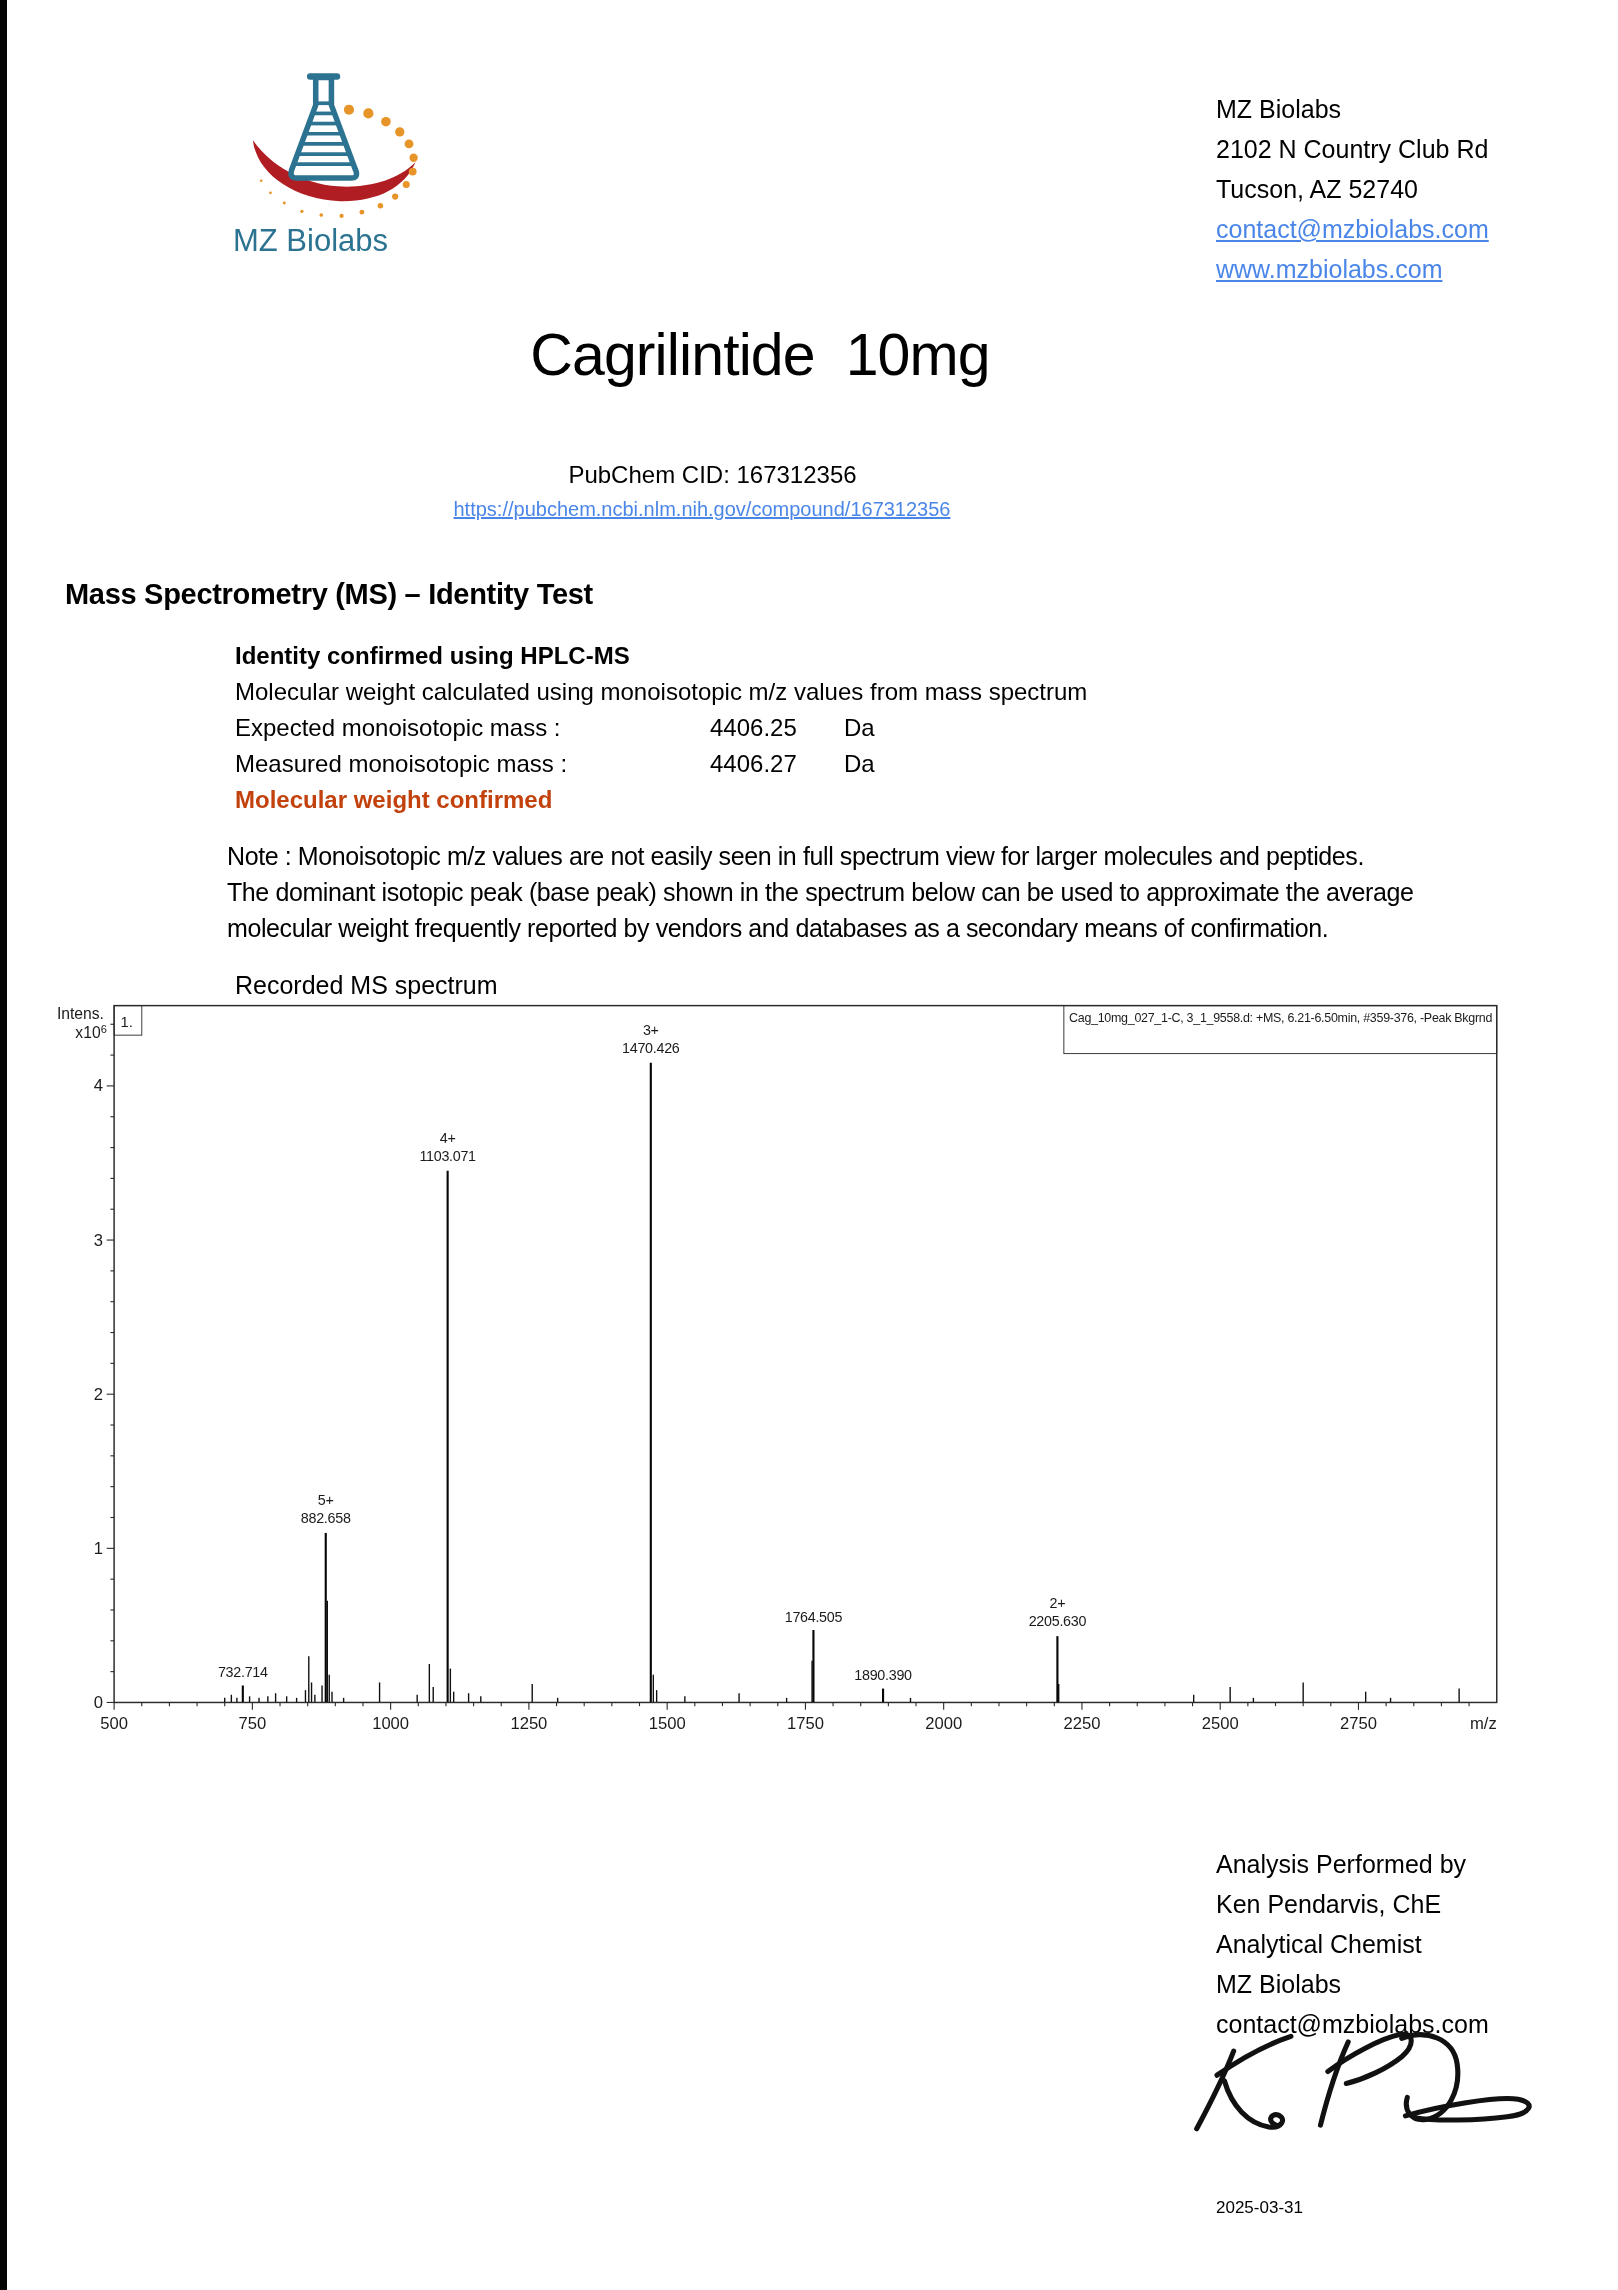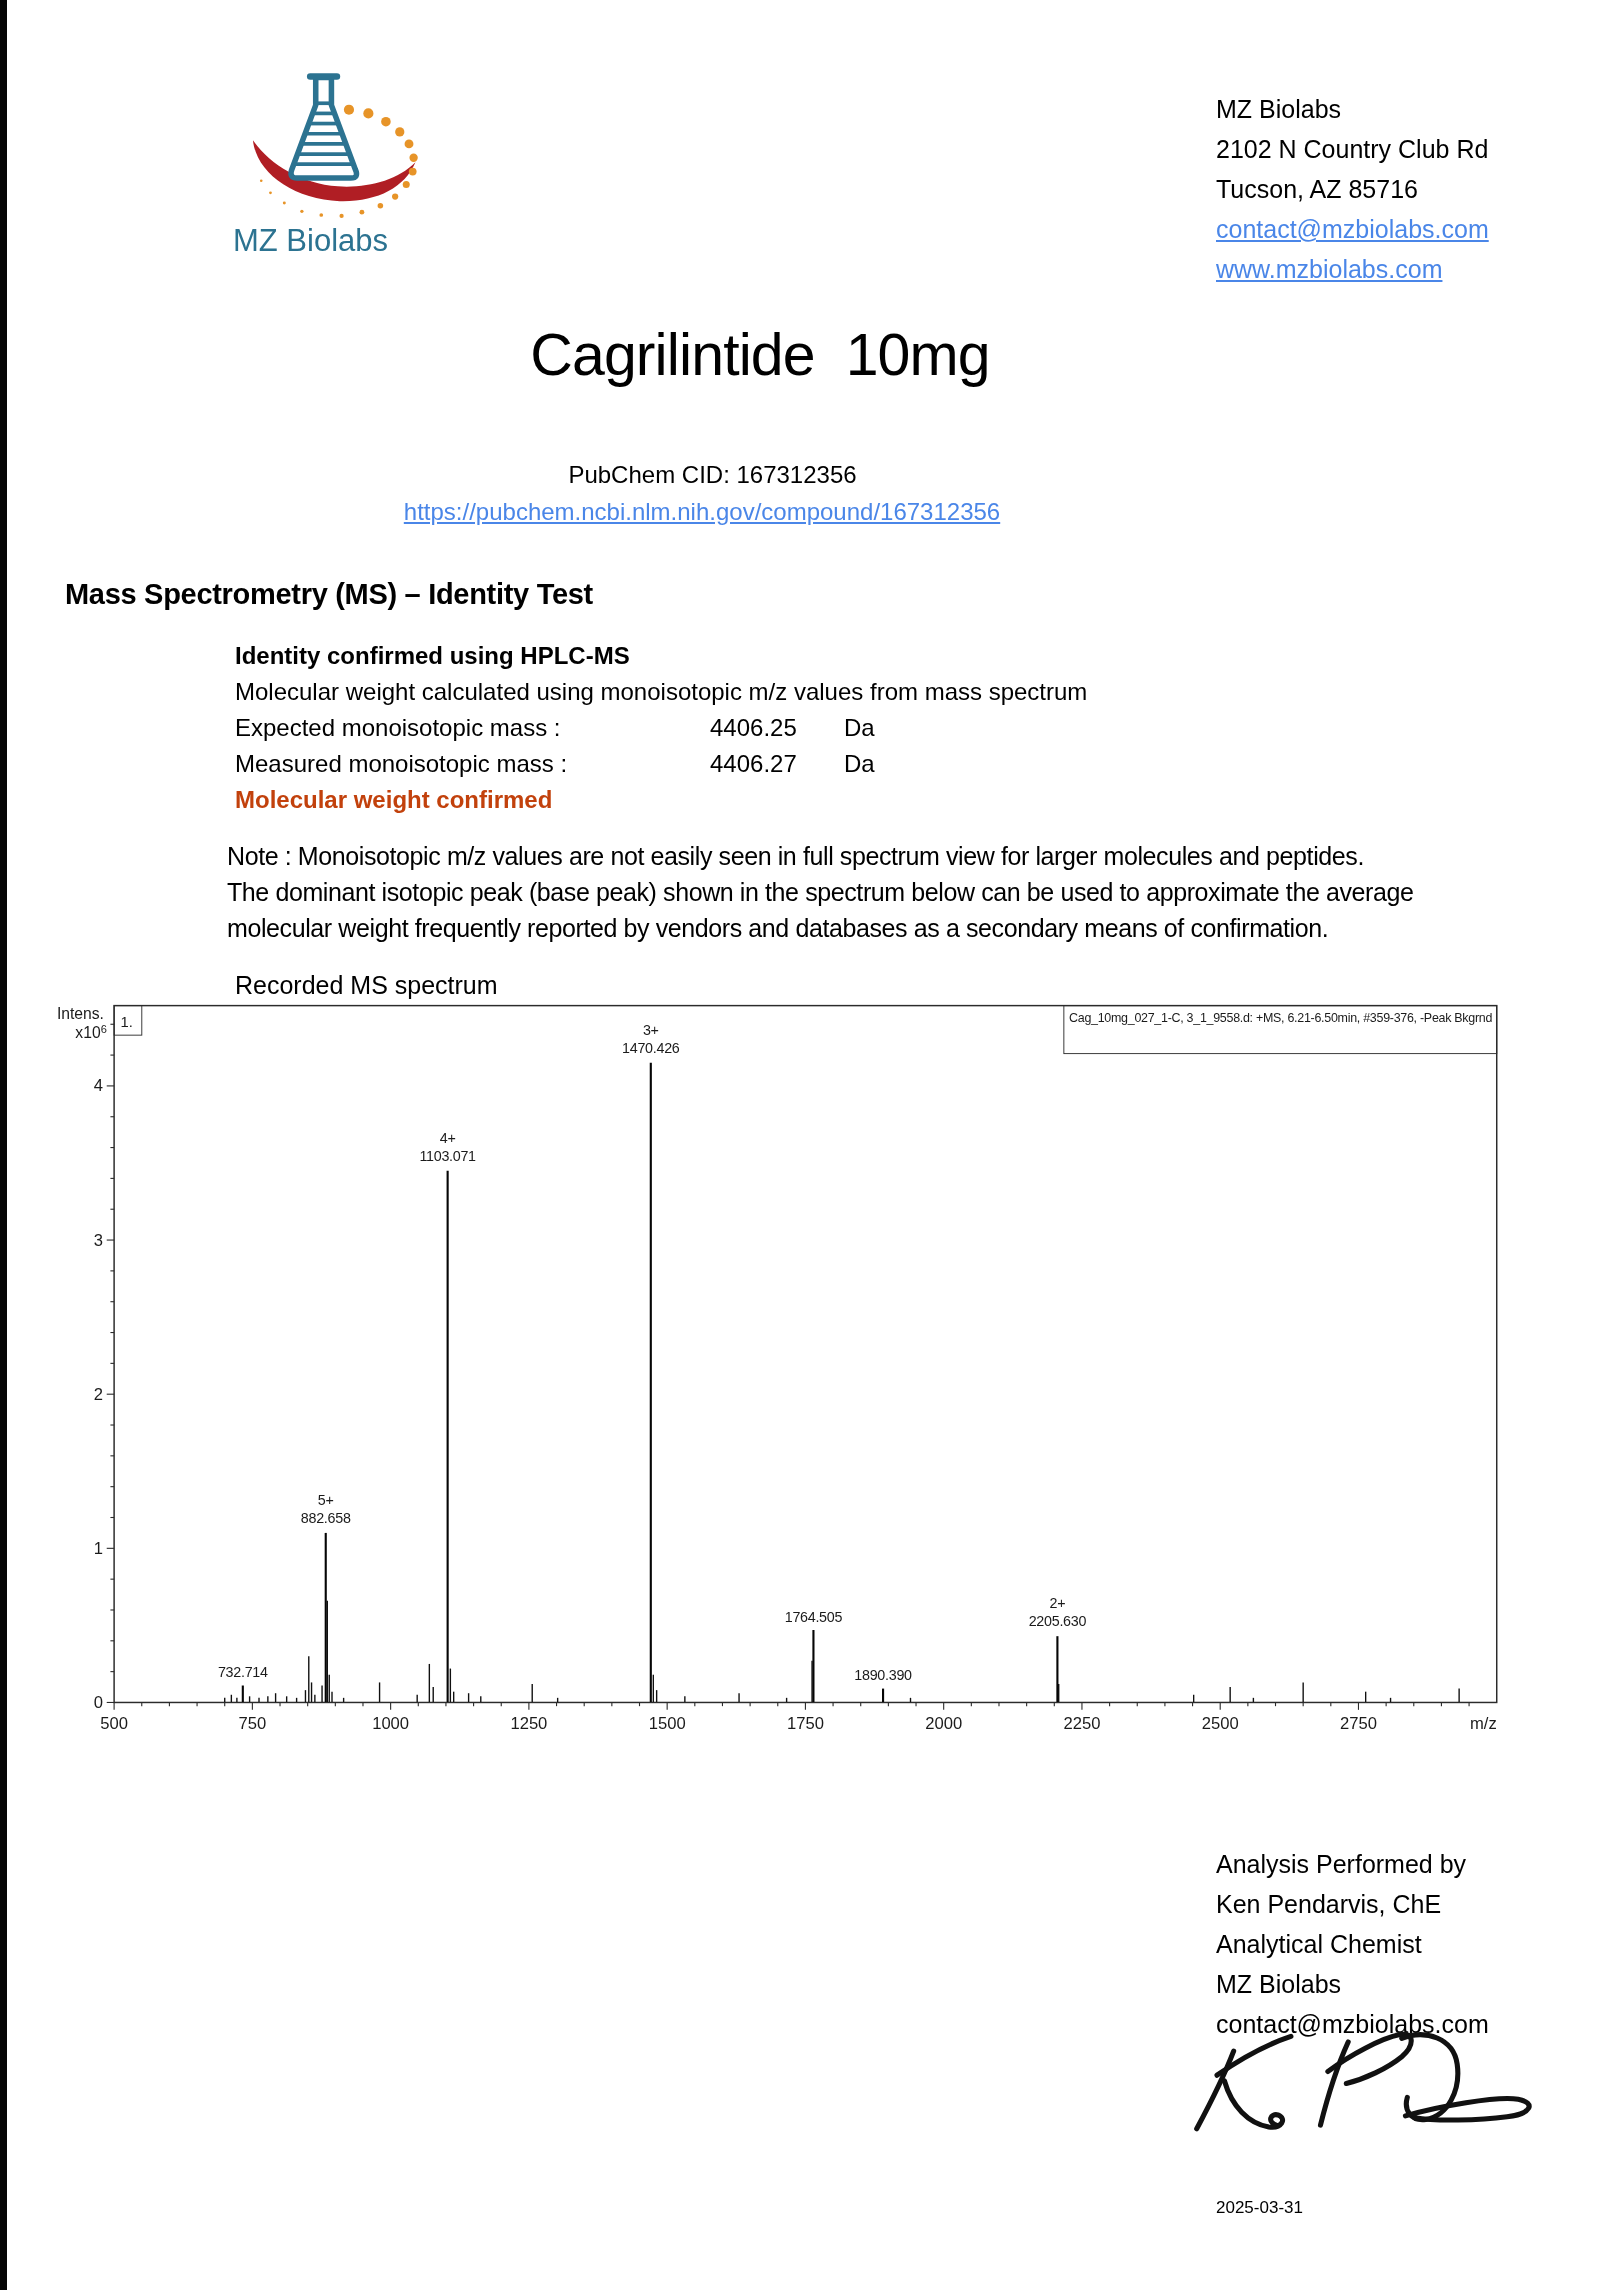--- a/index.html
+++ b/index.html
@@ -5,21 +5,21 @@
   html,body{margin:0;padding:0;background:#888;}
   #page{position:relative;width:1619px;height:2291px;background:#ffffff;
         font-family:"Liberation Sans",sans-serif;color:#000;overflow:hidden;margin:0 auto;}
   .abs{position:absolute;}
   .link{color:#4a86e8;text-decoration:underline;}
   .edgebar{left:0;top:0;width:7.4px;height:2291px;background:#050505;}
   .addr{left:1216px;top:89px;font-size:25px;line-height:40px;}
   .logo-word{left:233px;top:223px;font-size:31px;color:#2c7391;}
   .title{left:0;top:321px;width:1520px;text-align:center;font-size:59px;white-space:pre;letter-spacing:-0.9px;}
   .cid{left:0;top:461px;width:1425px;text-align:center;font-size:24px;}
-  .cidlink{left:0;top:498px;width:1404px;text-align:center;font-size:24px;}
+  .cidlink{left:0;top:498px;width:1404px;text-align:center;font-size:20px;}
   .h1{left:65px;top:570px;font-size:29px;font-weight:bold;letter-spacing:-0.3px;margin-top:8px;}
   .blk{left:235px;font-size:24px;}
   .bold{font-weight:bold;}
   .green{color:#c2410c;font-weight:bold;}
   .note{left:227px;font-size:25px;letter-spacing:-0.4px;}
   .spec-cap{left:235px;top:971px;font-size:25px;}
   .row-val{position:absolute;left:475px;top:0;}
   .row-unit{position:absolute;left:609px;top:0;}
   .rowline{position:relative;height:36px;}
   .footer{left:1216px;top:1844px;font-size:25px;line-height:40px;}
@@ -76,21 +76,21 @@
         <line x1="60" y1="102" x2="125" y2="102"></line>
       </g>
       <line x1="78" y1="7" x2="107" y2="7" stroke="#2c7391" stroke-width="7" stroke-linecap="round"></line>
     </svg>
   </div>
   <div class="abs logo-word">MZ Biolabs</div>
 
   <div class="abs addr">
     <div>MZ Biolabs</div>
     <div>2102 N Country Club Rd</div>
-    <div>Tucson, AZ 85716</div>
+    <div>Tucson, AZ 52740</div>
     <div><a href="#" class="link">contact@mzbiolabs.com</a></div>
     <div><a href="#" class="link">www.mzbiolabs.com</a></div>
   </div>
 
   <div class="abs title">Cagrilintide  10mg</div>
 
   <div class="abs cid">PubChem CID: 167312356</div>
   <div class="abs cidlink"><a href="#" class="link">https://pubchem.ncbi.nlm.nih.gov/compound/167312356</a></div>
 
   <div class="abs h1">Mass Spectrometry (MS) – Identity Test</div>

